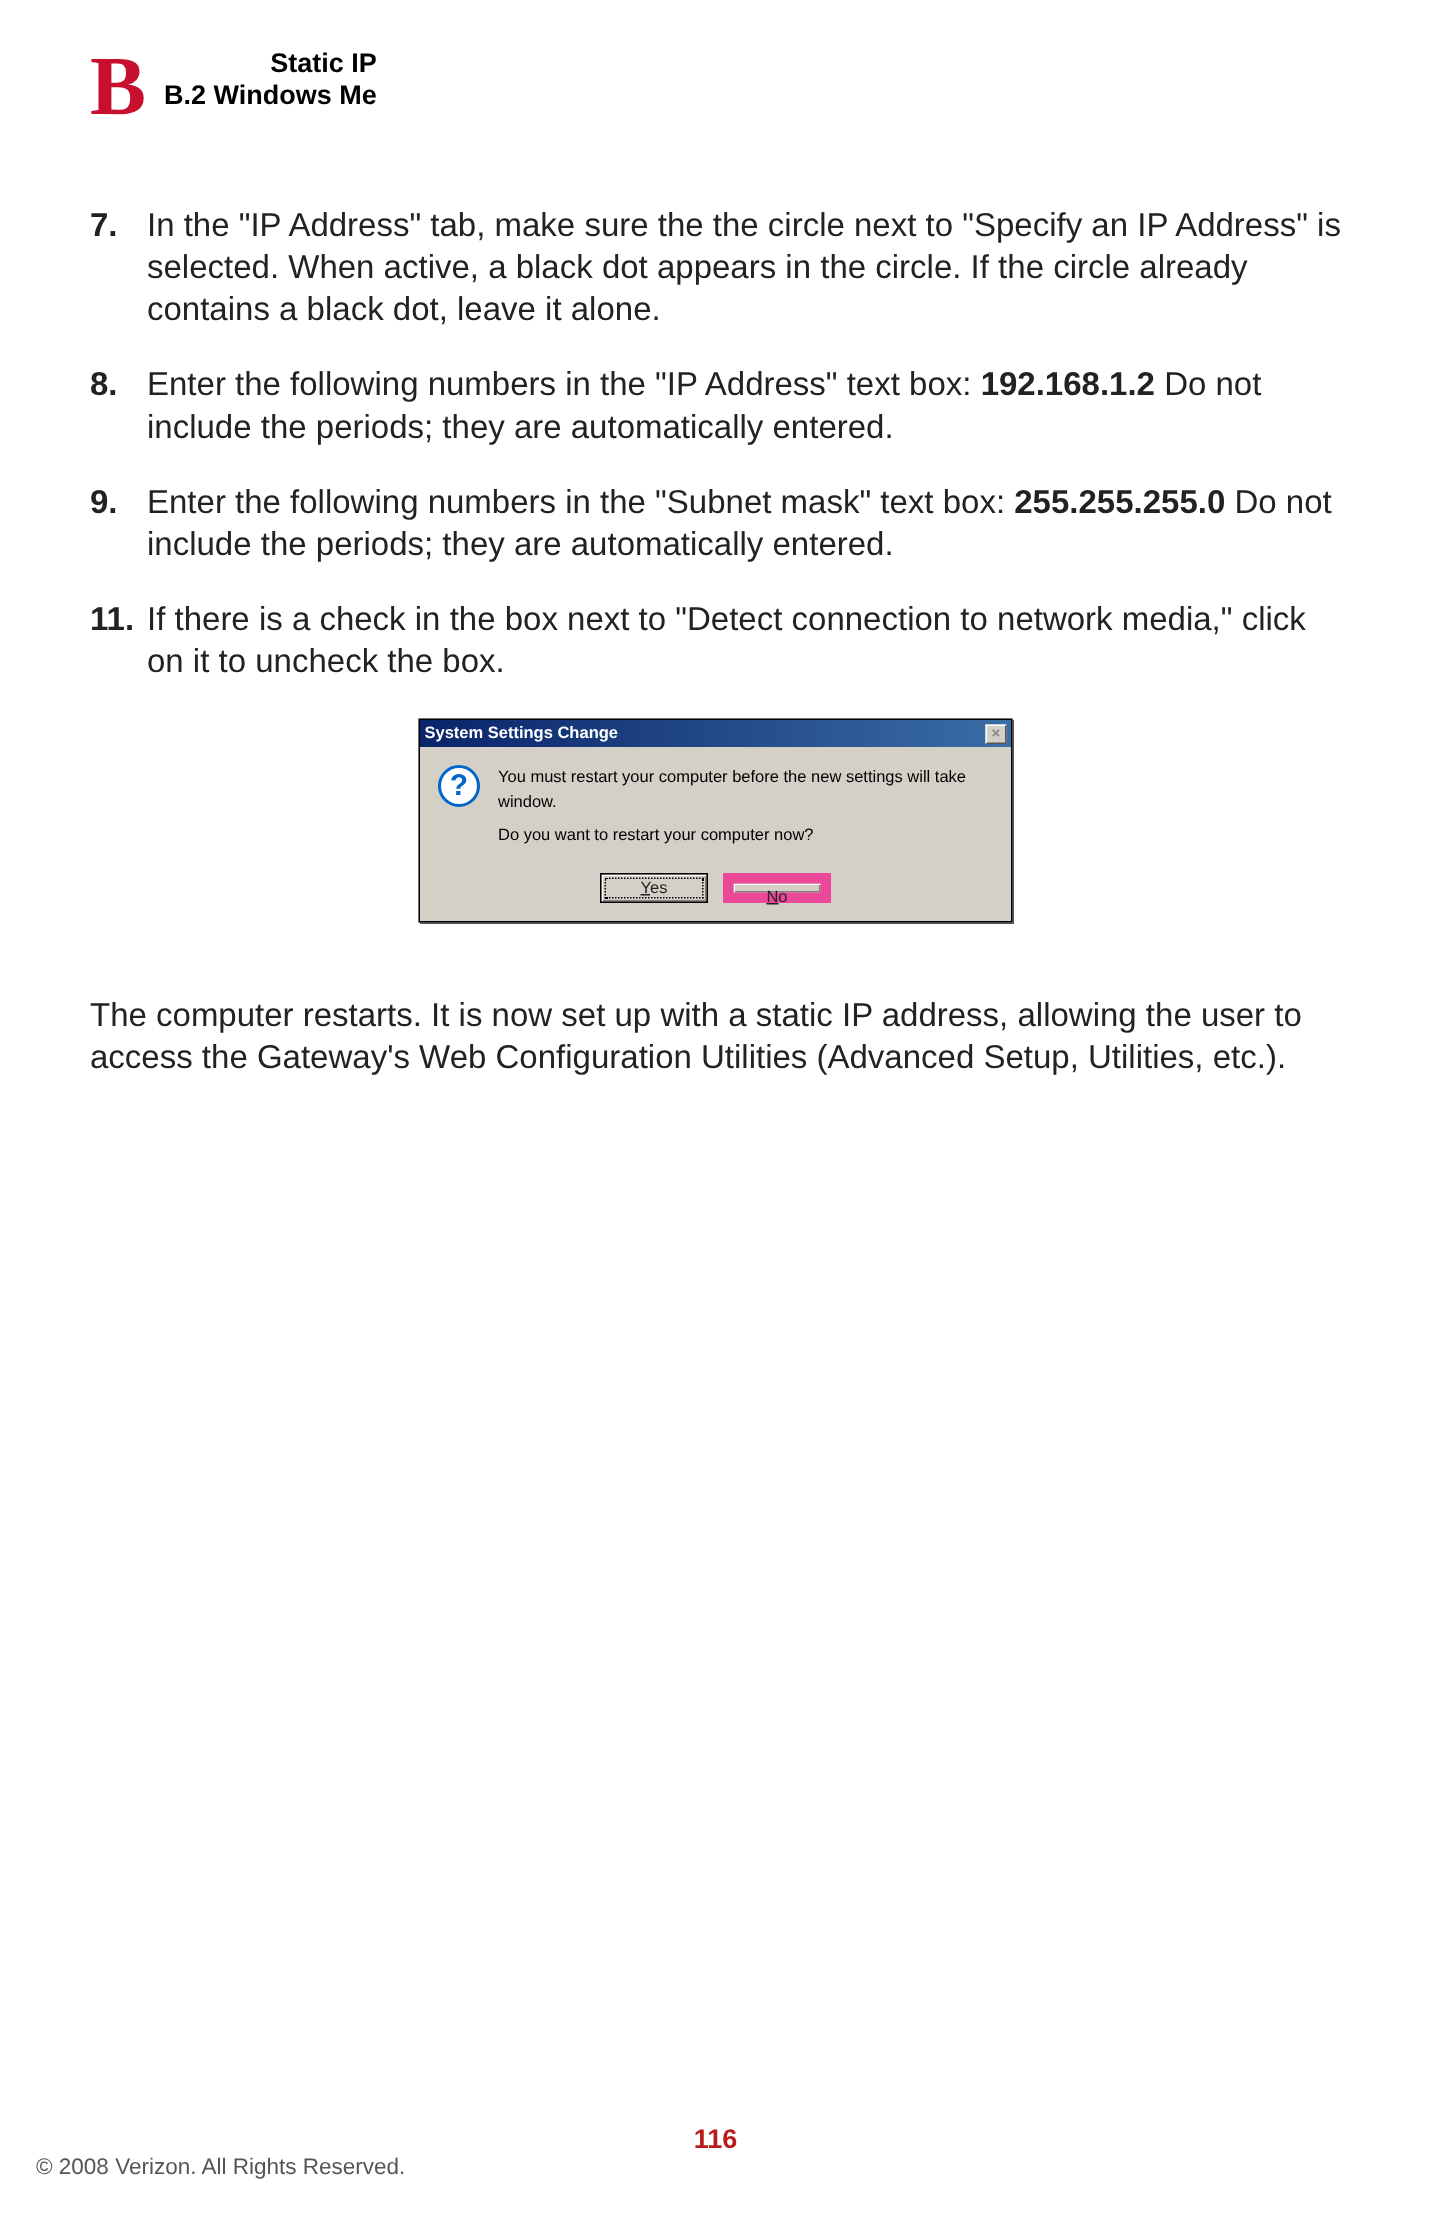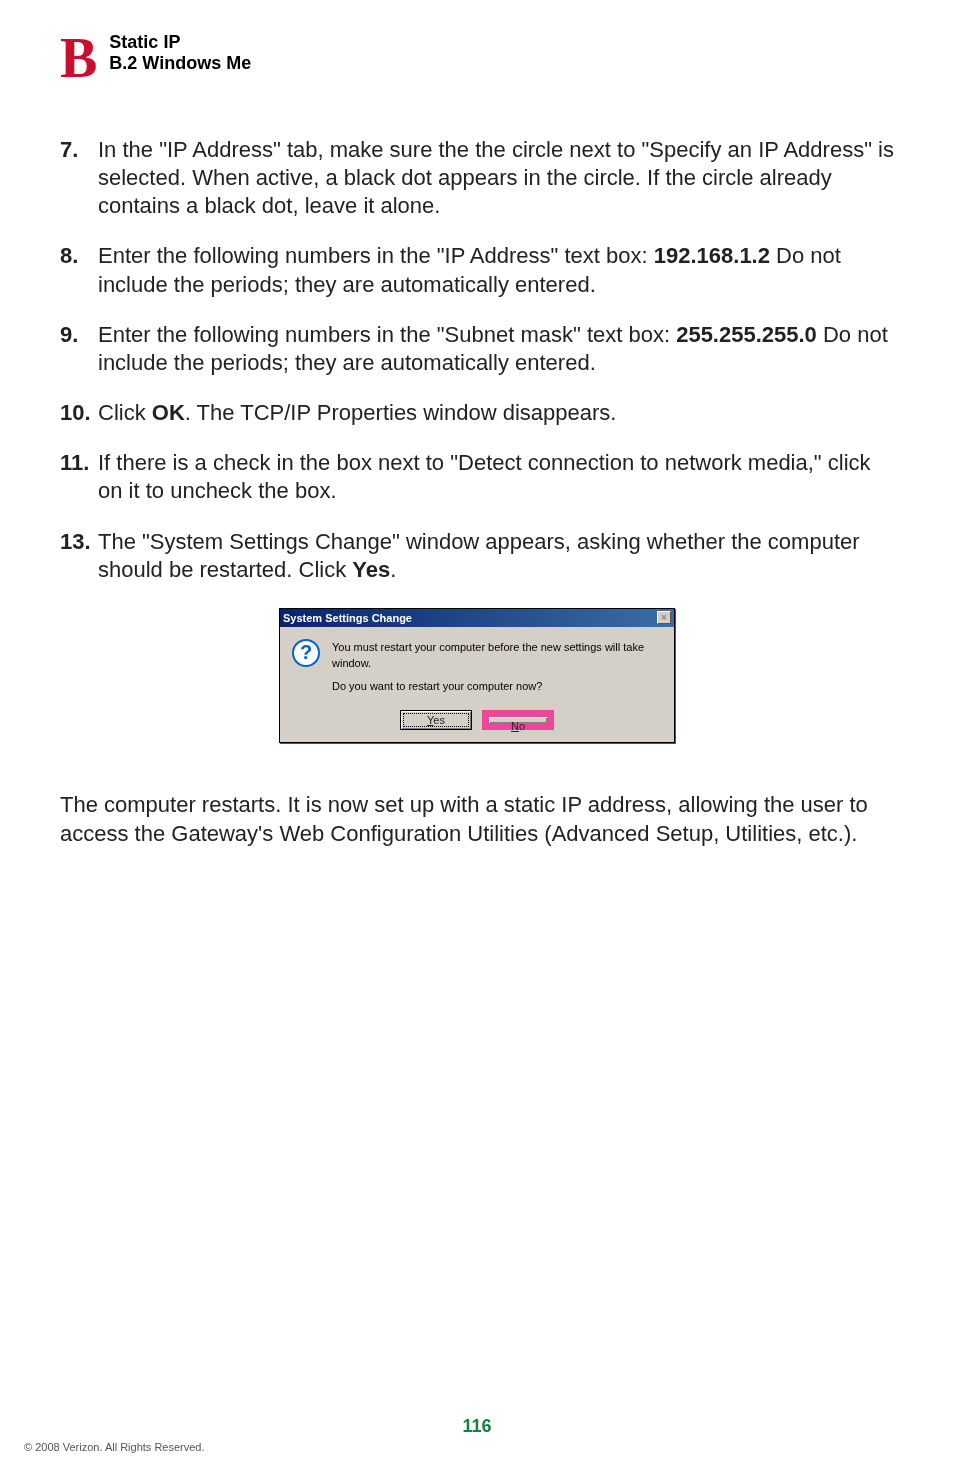--- a/index.html
+++ b/index.html
@@ -13,21 +13,21 @@
     padding: 30px 60px 40px 60px;
   }
   .header { display: flex; align-items: flex-start; gap: 12px; margin-bottom: 50px; }
   .letter-b {
     font-family: Georgia, "Times New Roman", serif;
     font-size: 56px;
     font-weight: 700;
     color: #c8102e;
     line-height: 1;
   }
-  .header-text { padding-top: 2px; }
+  .header-text { padding-top: 2px; text-align: right; }
   .ht-title { font-weight: 700; font-size: 18px; color: #000; }
   .ht-sub { font-weight: 700; font-size: 18px; color: #000; }
   .content { font-size: 22px; line-height: 1.28; color: #222; }
   .step { display: flex; margin-bottom: 22px; }
   .step-num { font-weight: 700; width: 38px; flex-shrink: 0; }
   .step-body { flex: 1; }
   .bold { font-weight: 700; text-align: center; }
   .dialog-wrap { display: flex; justify-content: center; margin: 24px 0 48px 0; }
   .dialog {
     width: 396px;
@@ -82,28 +82,28 @@
   }
   .dlg-btn.default { border: 1px solid #000; outline: 1px dotted #000; outline-offset: -4px; }
   .u { text-decoration: underline; }
   .after-text { font-size: 22px; line-height: 1.28; color: #222; margin-top: 10px; }
   .page-num {
     position: absolute;
     bottom: 38px;
     left: 0; right: 0;
     text-align: center;
     font-weight: 700;
-    color: #15803d;
+    color: #b91c1c;
     font-size: 18px;
   }
   .copyright {
     position: absolute;
     bottom: 22px;
     left: 24px;
-    font-size: 11px;
+    font-size: 15px;
     color: #555;
   }
 </style>
 </head>
 <body>
 
 <div class="header">
   <div class="letter-b">B</div>
   <div class="header-text">
     <div class="ht-title">Static IP</div>
@@ -121,35 +121,27 @@
   <div class="step">
     <div class="step-num">8.</div>
     <div class="step-body"><span>Enter the following numbers in the "IP Address" text box: </span><span class="bold">192.168.1.2</span><span> Do not include the periods; they are automatically entered.</span></div>
   </div>
 
   <div class="step">
     <div class="step-num">9.</div>
     <div class="step-body"><span>Enter the following numbers in the "Subnet mask" text box: </span><span class="bold">255.255.255.0</span><span> Do not include the periods; they are automatically entered.</span></div>
   </div>
 
-  <div class="step">
-    <div class="step-num">10.</div>
-    <div class="step-body"><span>Click </span><span class="bold">OK</span><span>. The TCP/IP Properties window disappears.</span></div>
-  </div>
 
   <div class="step">
     <div class="step-num">11.</div>
     <div class="step-body">If there is a check in the box next to "Detect connection to network media," click on it to uncheck the box.</div>
   </div>
 
 
-  <div class="step">
-    <div class="step-num">13.</div>
-    <div class="step-body"><span>The "System Settings Change" window appears, asking whether the computer should be restarted. Click </span><span class="bold">Yes</span><span>.</span></div>
-  </div>
 
   <div class="dialog-wrap">
     <div class="dialog">
       <div class="dlg-title">
         <span>System Settings Change</span>
         <span class="dlg-close">×</span>
       </div>
       <div class="dlg-body">
         <div class="dlg-icon">?</div>
         <div class="dlg-msg">

